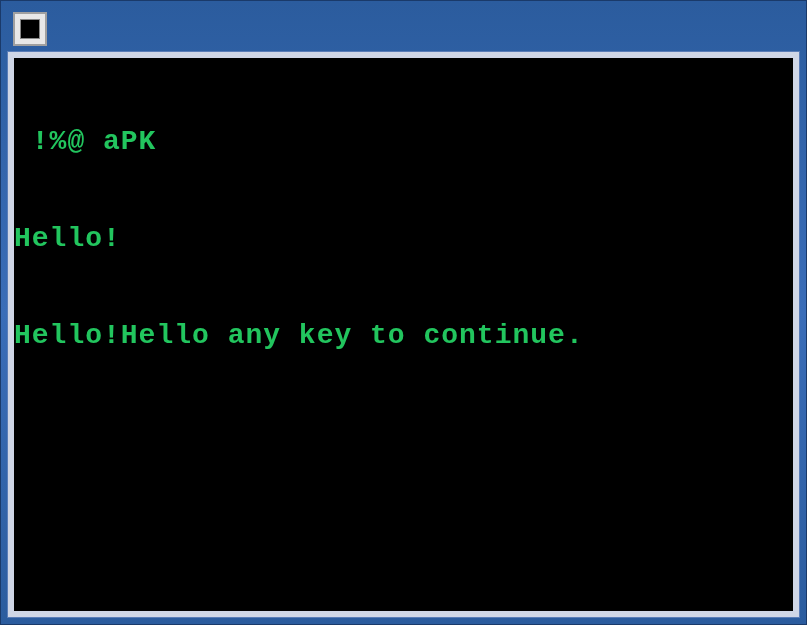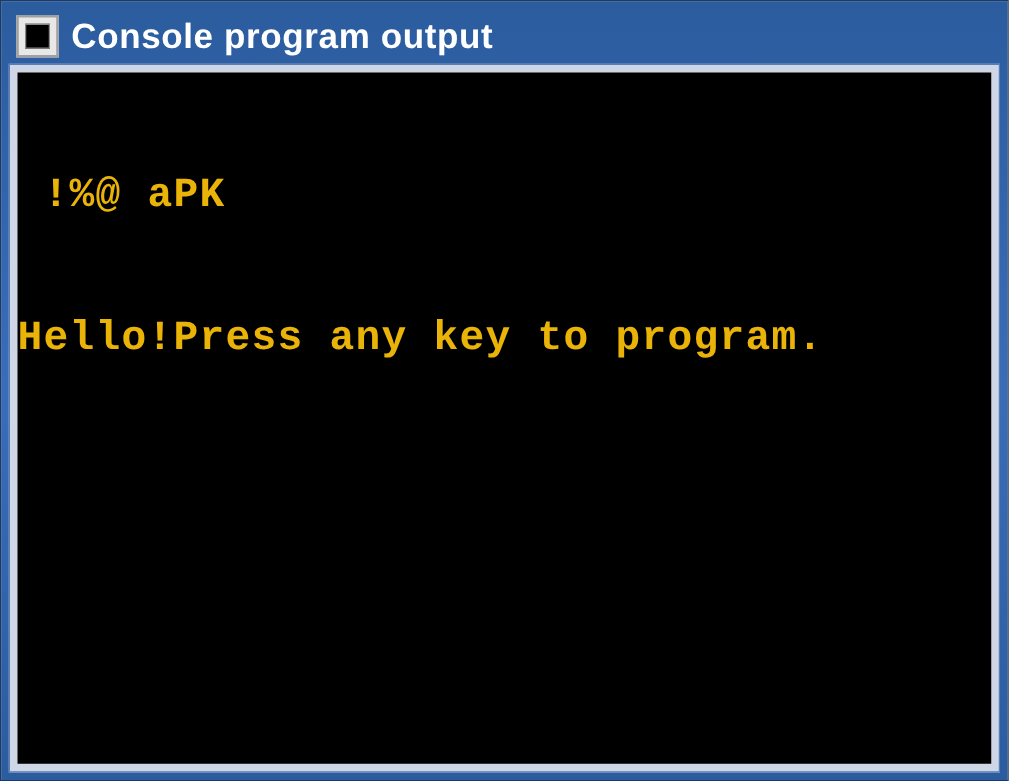--- a/index.html
+++ b/index.html
@@ -54,44 +54,44 @@
       width: 100%;
       height: calc(100% - 44px);
       background: #cfd6e6;
       padding: 6px;
       border: 1px solid #5a7db8;
     }
     .console {
       width: 100%;
       height: 100%;
       background: #000;
-      color: #eab308;
+      color: #22c55e;
       font-family: 'Courier New', 'Lucida Console', monospace;
-      font-size: 33px;
+      font-size: 28px;
       font-weight: bold;
       line-height: 1.15;
       padding: 4px 0 0 0;
       white-space: pre;
       overflow: hidden;
       letter-spacing: 1px;
     }
     .console-line {
       min-height: 1.15em;
     }
   </style>
 </head>
 <body>
 
 <div class="window">
   <div class="titlebar">
     <div class="app-icon">
       <div class="app-icon-inner"></div>
     </div>
-    <div class="title-text">Console program output</div>
   </div>
   <div class="content-frame">
     <div class="console">
       <div class="console-line"> !%@ aPK</div>
-      <div class="console-line">Hello!Press any key to program.</div>
+      <div class="console-line">Hello!</div>
+      <div class="console-line">Hello!Hello any key to continue.</div>
       <div class="console-line"></div>
     </div>
   </div>
 </div>
 
 </body></html>

